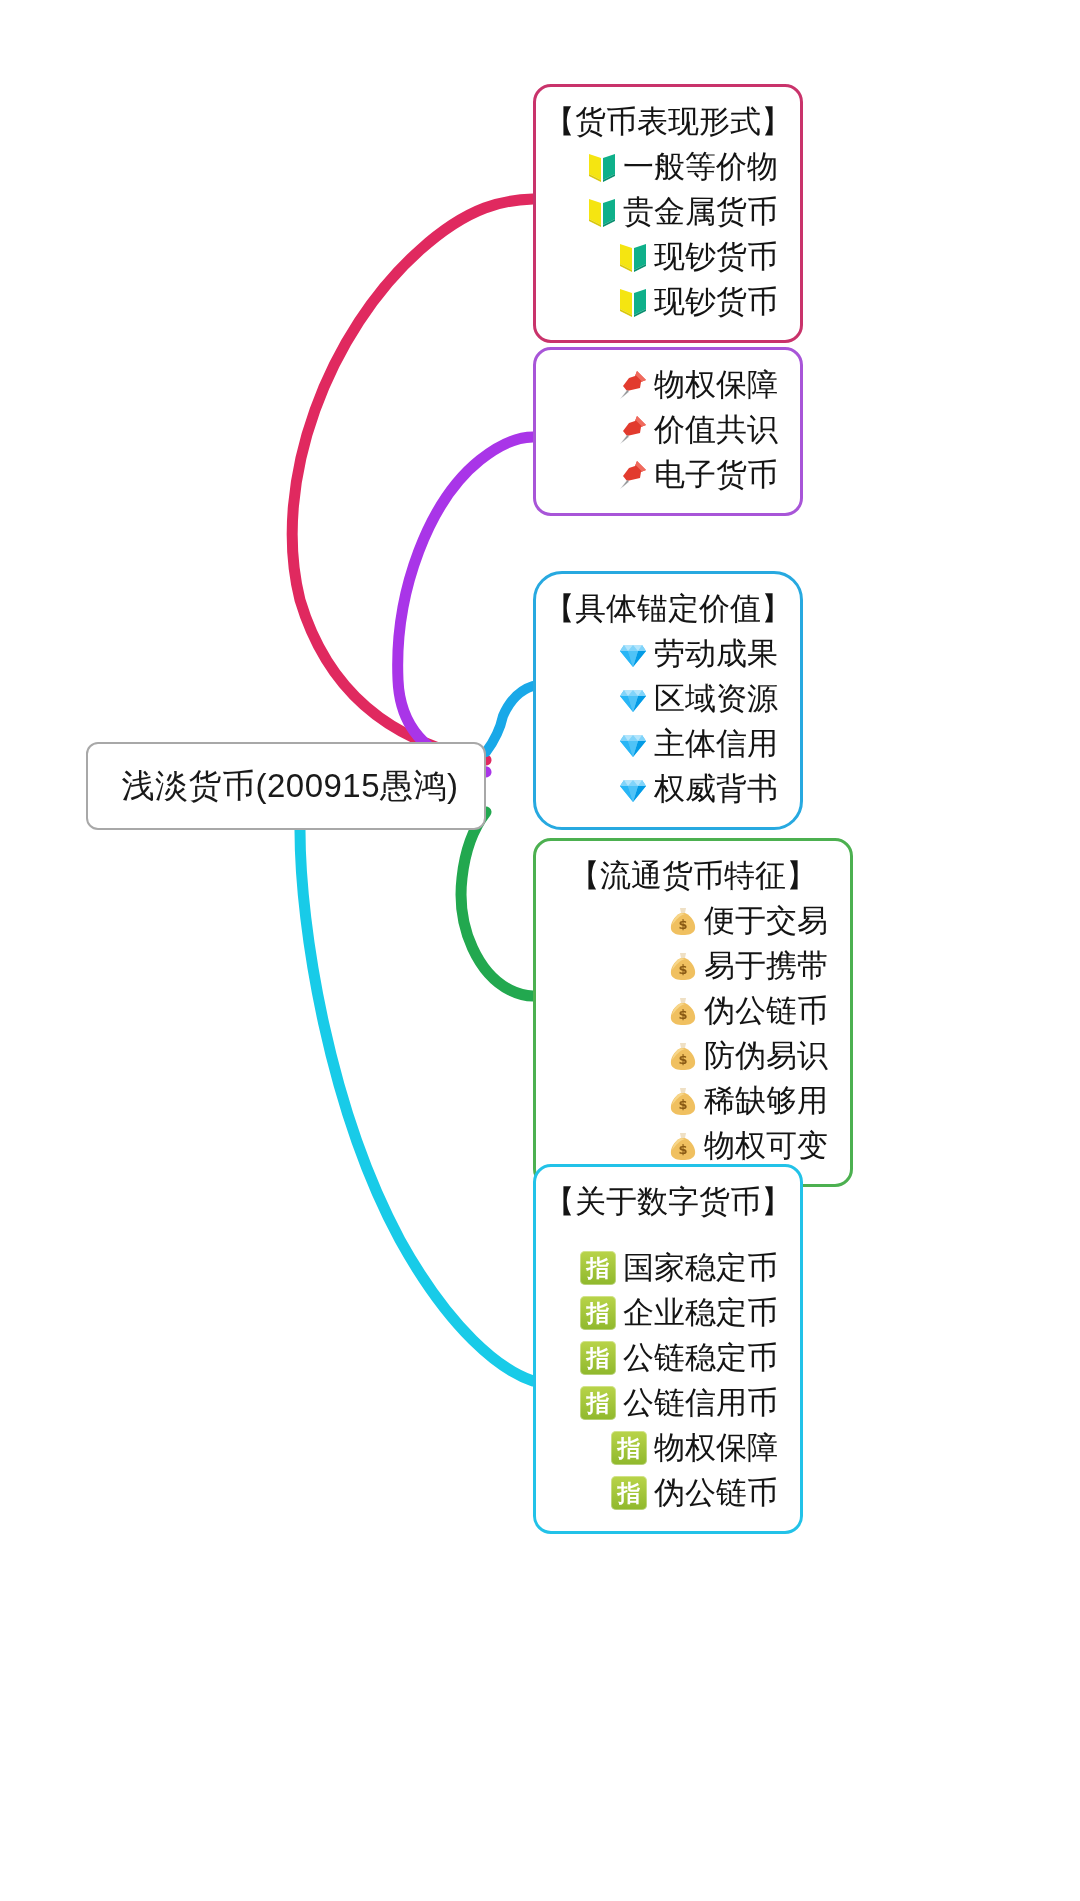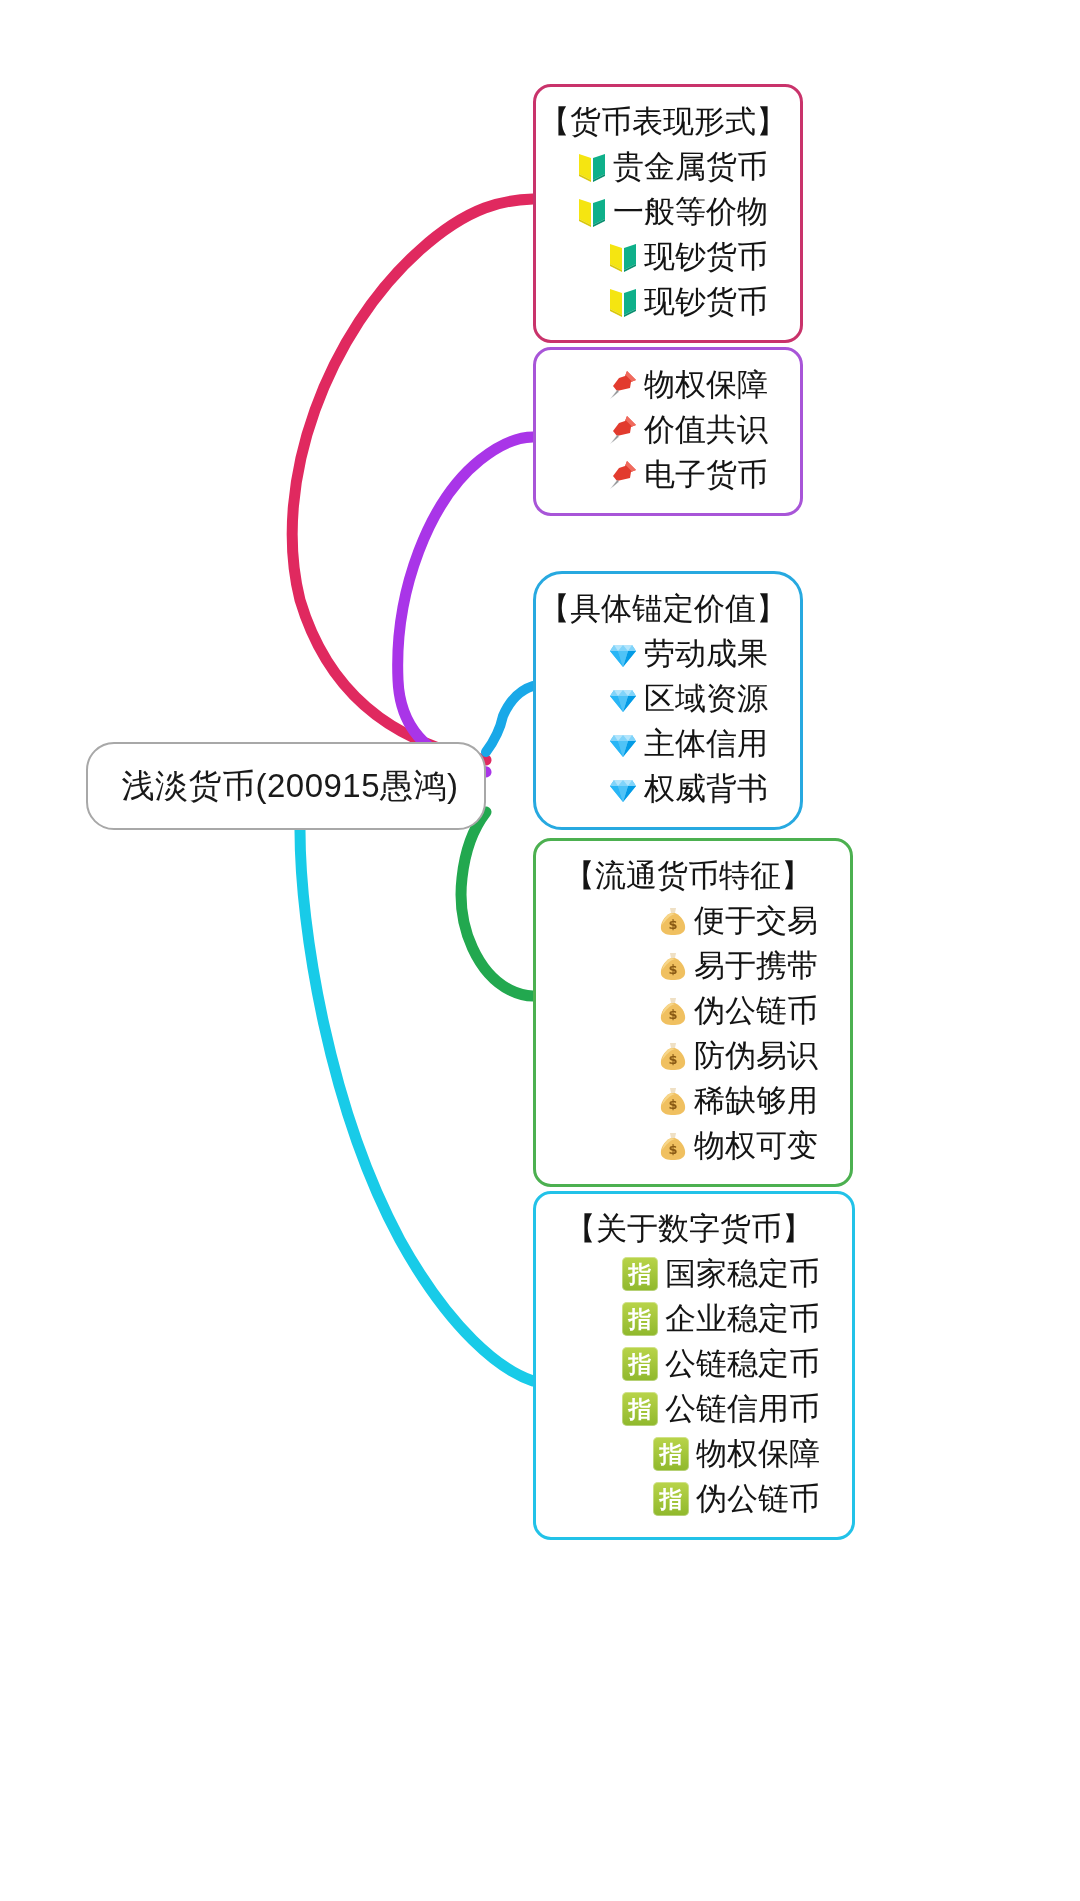--- a/index.html
+++ b/index.html
@@ -32,21 +32,21 @@
 
   
   #root-node {
     position: absolute;
     left: 86px;
     top: 742px;
     width: 400px;
     height: 88px;
     box-sizing: border-box;
     border: 2px solid #a8a8a8;
-    border-radius: 28px;
+    border-radius: 12px;
     background: #ffffff;
     display: flex;
     align-items: center;
     justify-content: center;
     z-index: 5;
     padding-left: 8px;
   }
   #root-label {
     font-size: 33px;
     color: #1a1a1a;
@@ -56,21 +56,21 @@
   }
 
   
   .branch {
     position: absolute;
     box-sizing: border-box;
     background: #ffffff;
     border-radius: 18px;
     border-width: 3px;
     border-style: solid;
-    padding: 12px 32px 16px 22px;
+    padding: 12px 22px 16px 22px;
     z-index: 4;
     display: flex;
     flex-direction: column;
     align-items: center;
   }
   .branch-title {
     font-size: 31px;
     line-height: 45px;
     color: #141414;
     white-space: nowrap;
@@ -149,32 +149,32 @@
     <div class="branch-items">
       <div class="branch-item">
         <span class="icon">
           <svg viewBox="0 0 32 34">
               <polygon points="3,4 15,8 15,30 3,24" fill="#f5e511"></polygon>
               <polygon points="29,4 17,8 17,30 29,24" fill="#0fb08a"></polygon>
               <polygon points="3,24 15,30 15,32 3,26" fill="#d9c80d"></polygon>
               <polygon points="29,24 17,30 17,32 29,26" fill="#0a8f70"></polygon>
             </svg>
         </span>
-        <span class="item-text">贵金属货币</span>
+        <span class="item-text">一般等价物</span>
       </div>
       <div class="branch-item">
         <span class="icon">
           <svg viewBox="0 0 32 34">
               <polygon points="3,4 15,8 15,30 3,24" fill="#f5e511"></polygon>
               <polygon points="29,4 17,8 17,30 29,24" fill="#0fb08a"></polygon>
               <polygon points="3,24 15,30 15,32 3,26" fill="#d9c80d"></polygon>
               <polygon points="29,24 17,30 17,32 29,26" fill="#0a8f70"></polygon>
             </svg>
         </span>
-        <span class="item-text">一般等价物</span>
+        <span class="item-text">贵金属货币</span>
       </div>
       <div class="branch-item">
         <span class="icon">
           <svg viewBox="0 0 32 34">
               <polygon points="3,4 15,8 15,30 3,24" fill="#f5e511"></polygon>
               <polygon points="29,4 17,8 17,30 29,24" fill="#0fb08a"></polygon>
               <polygon points="3,24 15,30 15,32 3,26" fill="#d9c80d"></polygon>
               <polygon points="29,24 17,30 17,32 29,26" fill="#0a8f70"></polygon>
             </svg>
         </span>
@@ -359,21 +359,21 @@
               <path d="M14 9 C7 12 3 20 4 25 C5 30 11 31 16 31 C21 31 27 30 28 25 C29 20 25 12 18 9 Z" fill="#f0c060"></path>
               <path d="M14 9 C9 11 6 16 5 21 C9 16 12 12 18 10 Z" fill="#f7d68a"></path>
               <text x="16" y="25" font-size="13" font-family="DejaVu Sans, sans-serif" font-weight="bold" fill="#8a5a14" text-anchor="middle">$</text>
             </svg>
         </span>
         <span class="item-text">物权可变</span>
       </div>
     </div>
   </div>
 
-  <div class="branch" style="left:533px; top:1191px; width:322px; border-color:#22c2e8;">
+  <div class="branch" style="left:533px; top:1164px; width:270px; border-color:#22c2e8;gap:21px;">
     <div class="branch-title">【关于数字货币】</div>
     <div class="branch-items">
       <div class="branch-item">
         <span class="icon icon-shi">指</span>
         <span class="item-text">国家稳定币</span>
       </div>
       <div class="branch-item">
         <span class="icon icon-shi">指</span>
         <span class="item-text">企业稳定币</span>
       </div>

